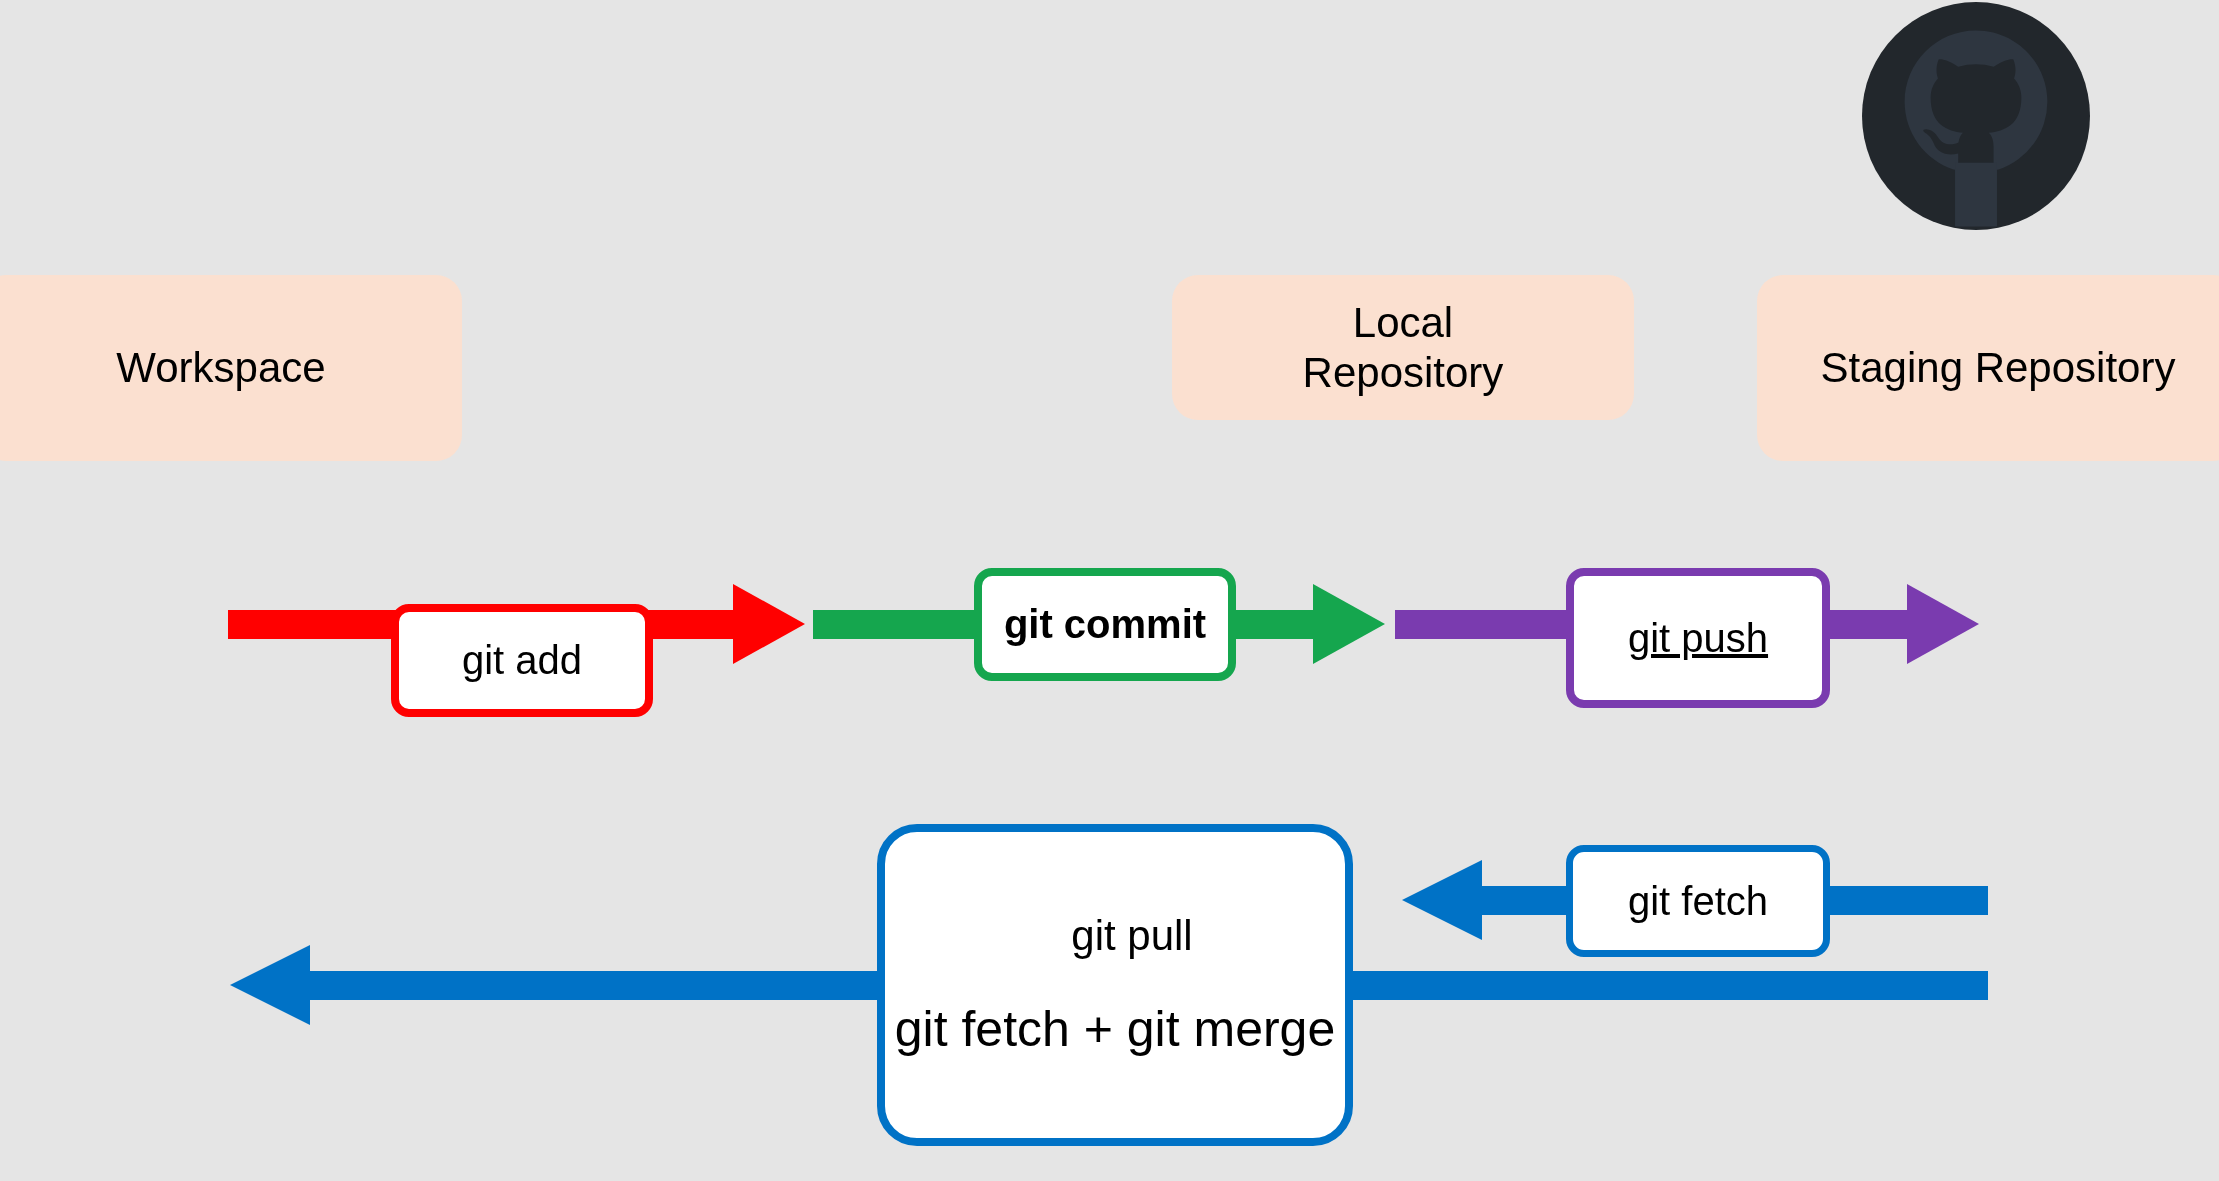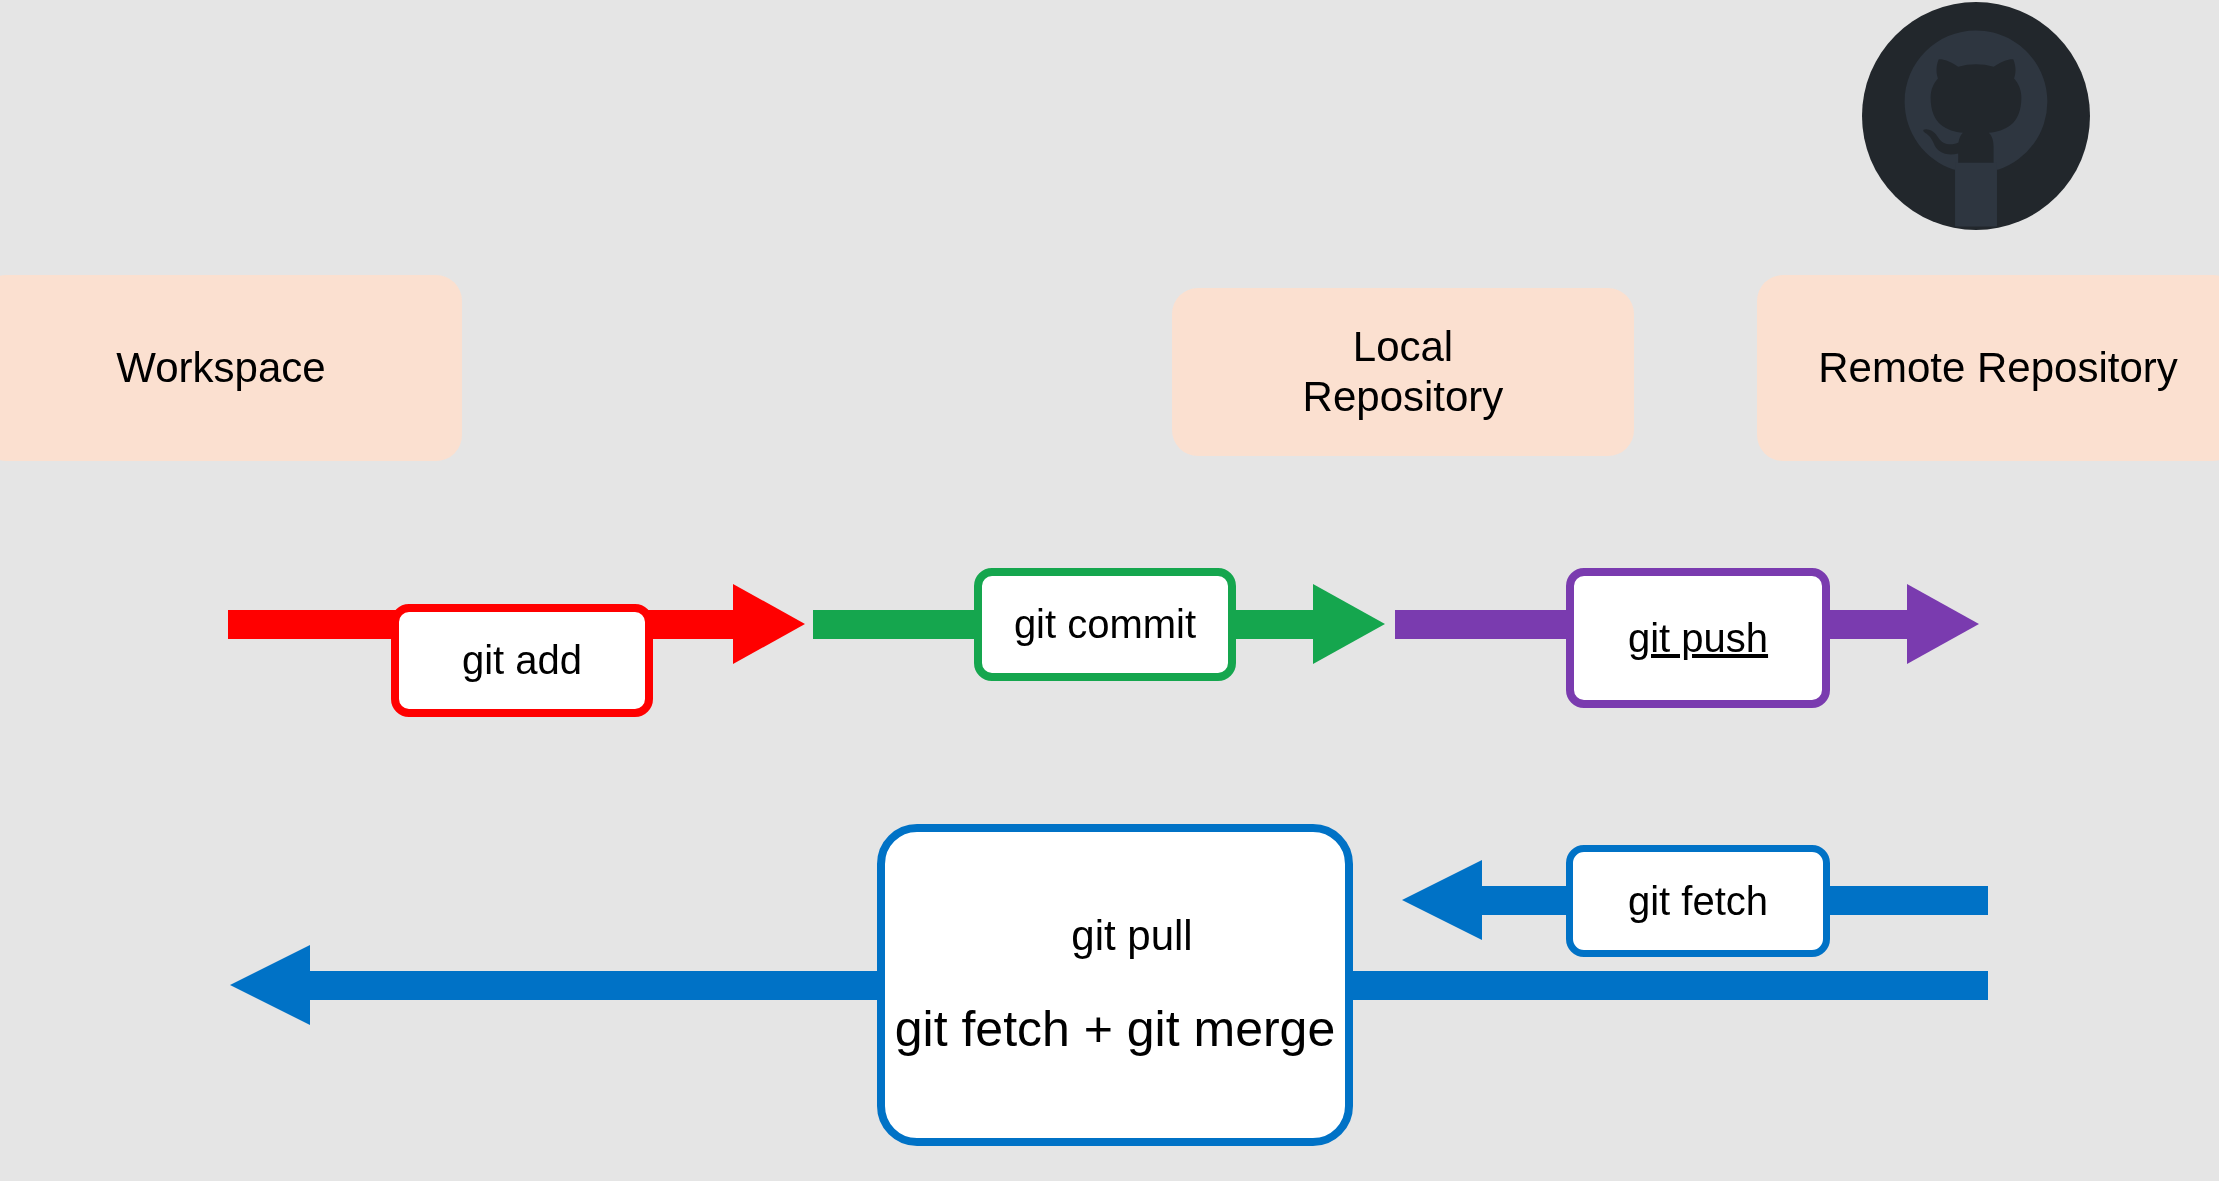--- a/index.html
+++ b/index.html
@@ -115,40 +115,40 @@
       <path fill="#2E3640" d="M50 12.5c-17.3 0-31.3 14-31.3 31.3 0 13.8 9 25.6 21.4 29.7 1.6.3 2.1-.7 2.1-1.5v-5.5c-8.7 1.9-10.6-4.2-10.6-4.2-1.4-3.6-3.5-4.6-3.5-4.6-2.9-1.9.2-1.9.2-1.9 3.1.2 4.8 3.2 4.8 3.2 2.8 4.8 7.4 3.4 9.2 2.6.3-2 1.1-3.4 2-4.2-6.9-.8-14.2-3.5-14.2-15.5 0-3.4 1.2-6.2 3.2-8.4-.3-.8-1.4-4 .3-8.3 0 0 2.6-.8 8.6 3.2a29.9 29.9 0 0 1 15.6 0c6-4 8.6-3.2 8.6-3.2 1.7 4.3.6 7.5.3 8.3 2 2.2 3.2 5 3.2 8.4 0 12-7.3 14.7-14.3 15.5 1.1 1 2.1 2.9 2.1 5.9v8.7c0 .8.6 1.8 2.2 1.5A31.4 31.4 0 0 0 81.3 43.8c0-17.3-14-31.3-31.3-31.3z"></path>
       <path fill="#2E3640" d="M40.8 70.5v28h18.4v-28z"></path>
     </svg>
   </div>
 
   <div class="stage-box" style="left:-20px; top:275px; width:482px; height:186px;">
     <span>Workspace</span>
   </div>
 
 
-  <div class="stage-box" style="left:1172px; top:275px; width:462px; height:168px;margin-top:13px;">
+  <div class="stage-box" style="left:1172px; top:275px; width:462px; height:145px;">
     <span>Local
 Repository</span>
   </div>
 
   <div class="stage-box" style="left:1757px; top:275px; width:482px; height:186px;">
-    <span>Remote Repository</span>
+    <span>Staging Repository</span>
   </div>
 
   <div class="shaft c-red" style="left:228px; top:610px; width:170px; height:29px;"></div>
   <div class="shaft c-red" style="left:648px; top:610px; width:99px; height:29px;"></div>
   <div class="head head-right head-red" style="left:733px; top:584px;"></div>
   <div class="cmd-box cmd-add" style="left:391px; top:568px; width:262px; height:113px;">
     <span>git add</span>
   </div>
 
   <div class="shaft c-green" style="left:813px; top:610px; width:163px; height:29px;"></div>
   <div class="shaft c-green" style="left:1228px; top:610px; width:99px; height:29px;"></div>
   <div class="head head-right head-green" style="left:1313px; top:584px;"></div>
-  <div class="cmd-box cmd-commit" style="left:974px; top:568px; width:262px; height:113px;">
+  <div class="cmd-box cmd-commit" style="left:974px; top:568px; width:262px; height:113px;font-weight:bold;">
     <span>git commit</span>
   </div>
 
   <div class="shaft c-purple" style="left:1395px; top:610px; width:179px; height:29px;"></div>
   <div class="shaft c-purple" style="left:1822px; top:610px; width:99px; height:29px;"></div>
   <div class="head head-right head-purple" style="left:1907px; top:584px;"></div>
   <div class="cmd-box cmd-push" style="left:1566px; top:568px; width:264px; height:140px;text-decoration:underline;">
     <span>git push</span>
   </div>
 

